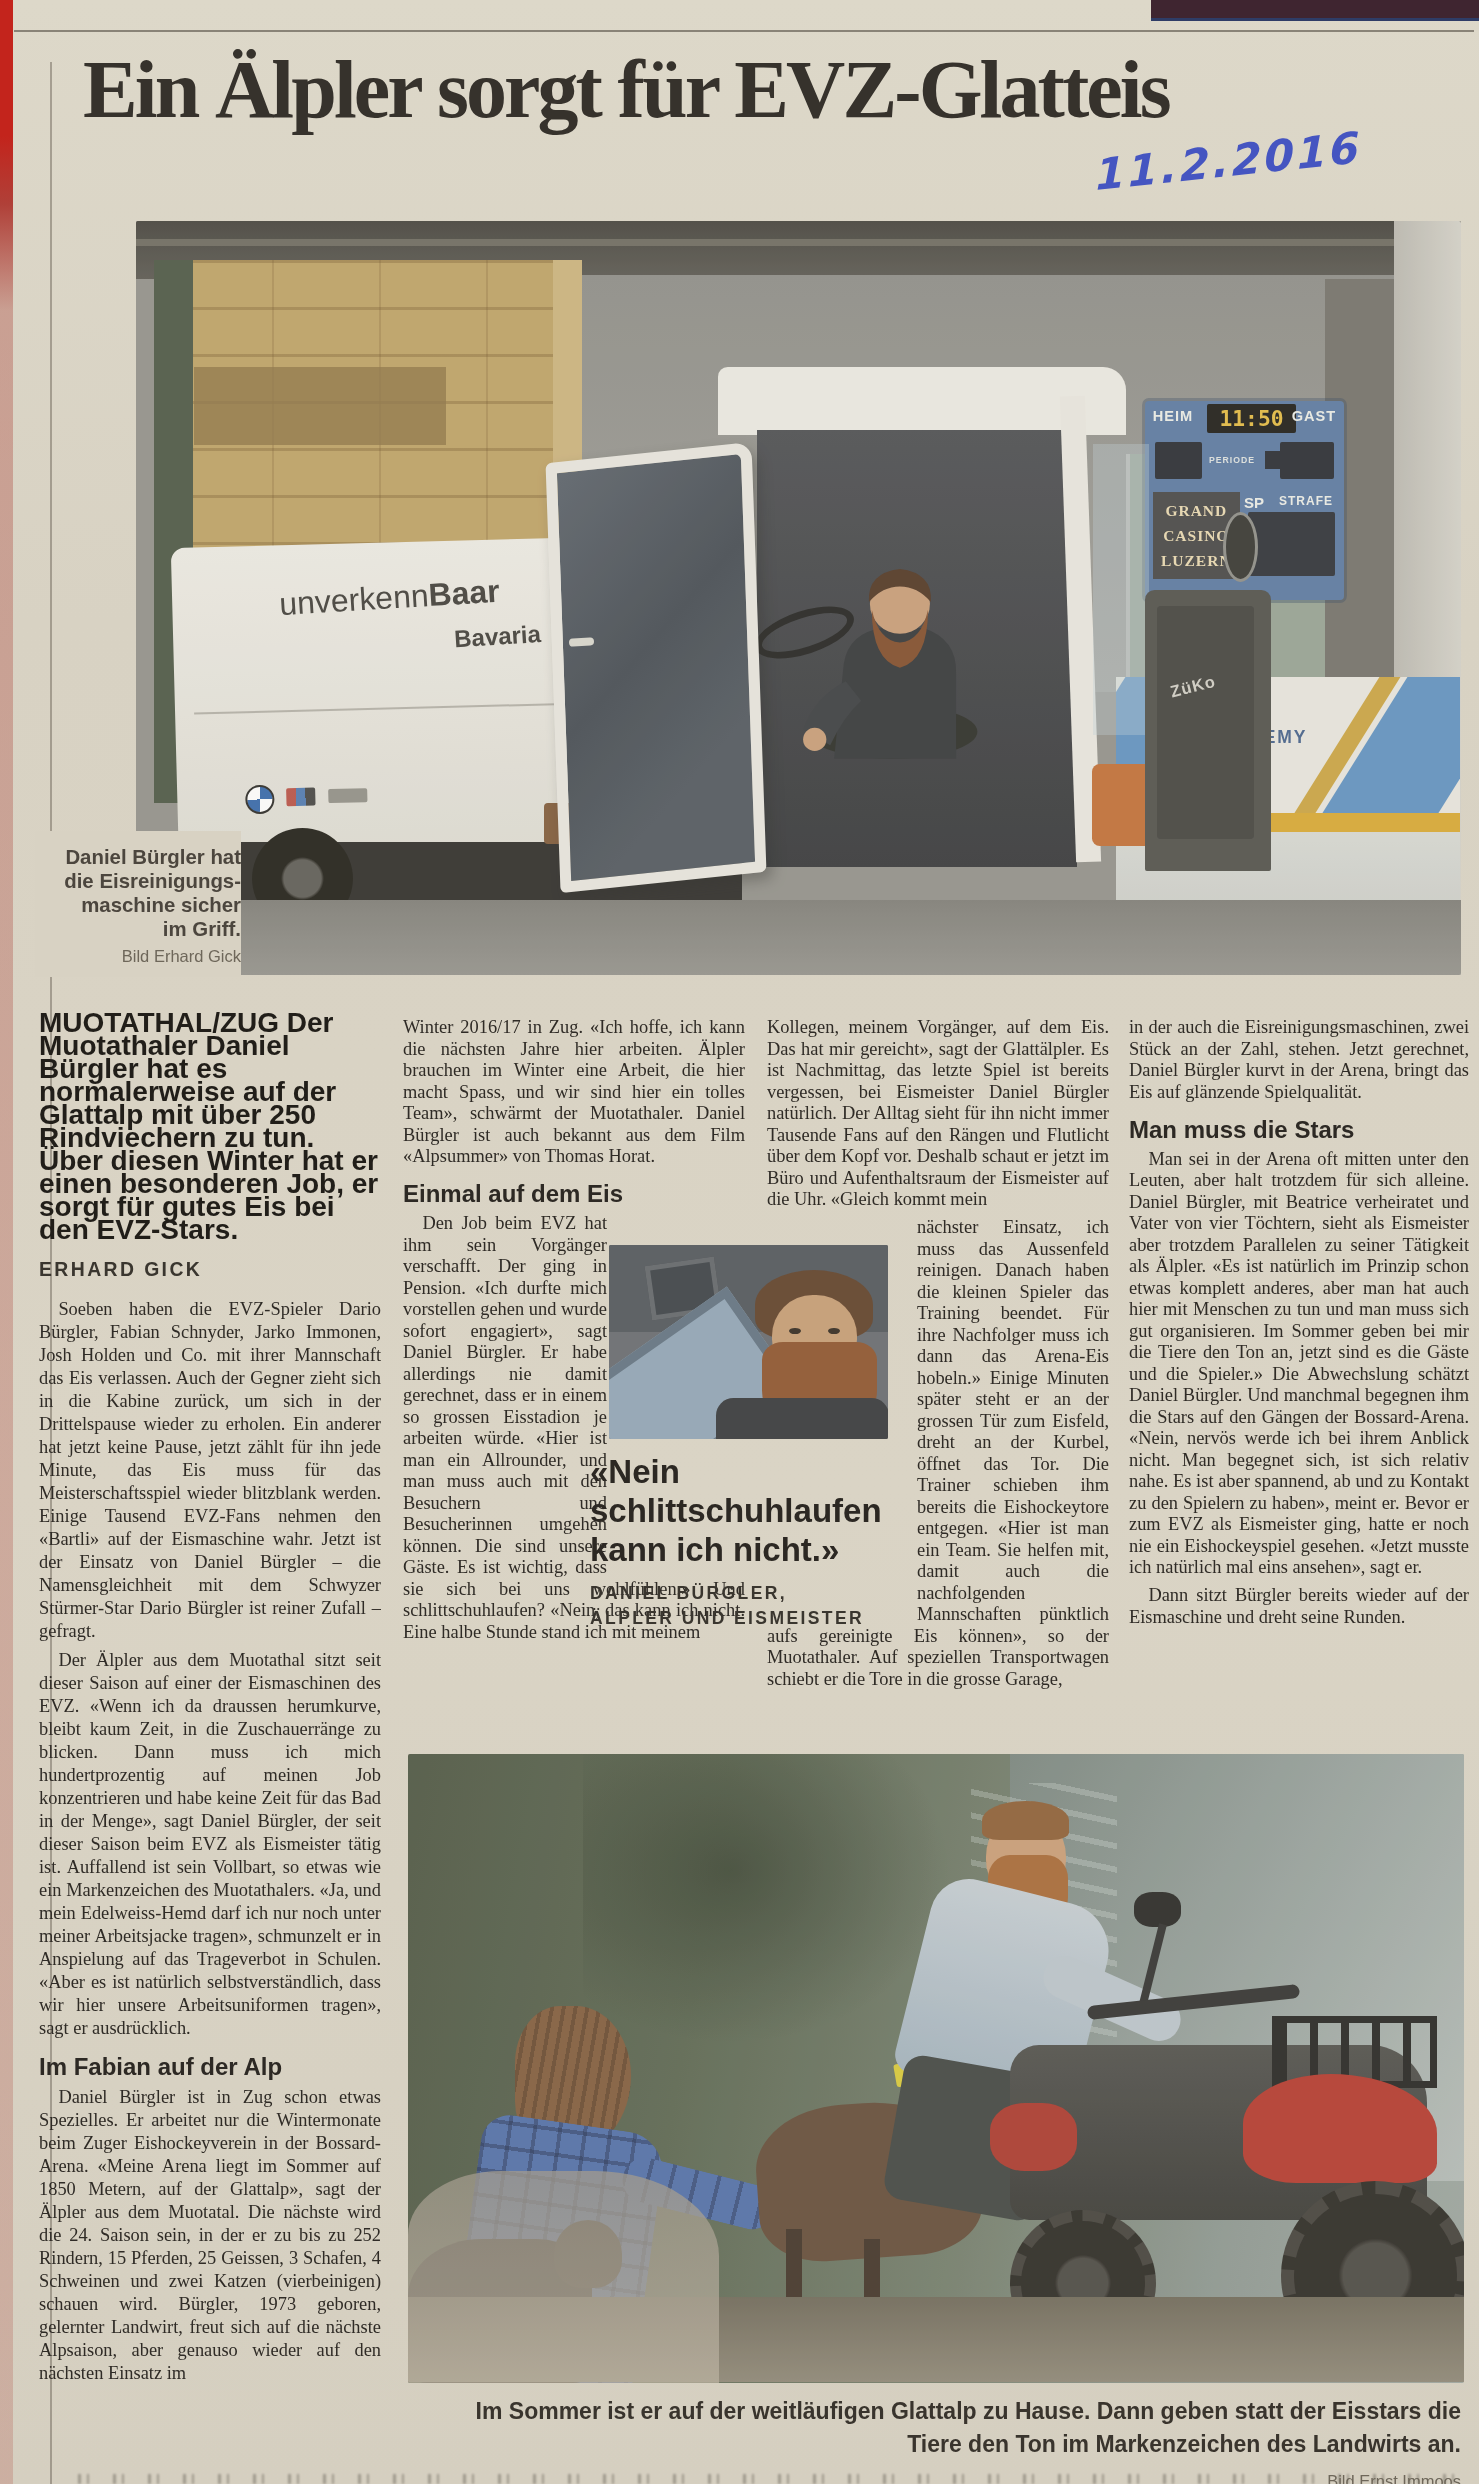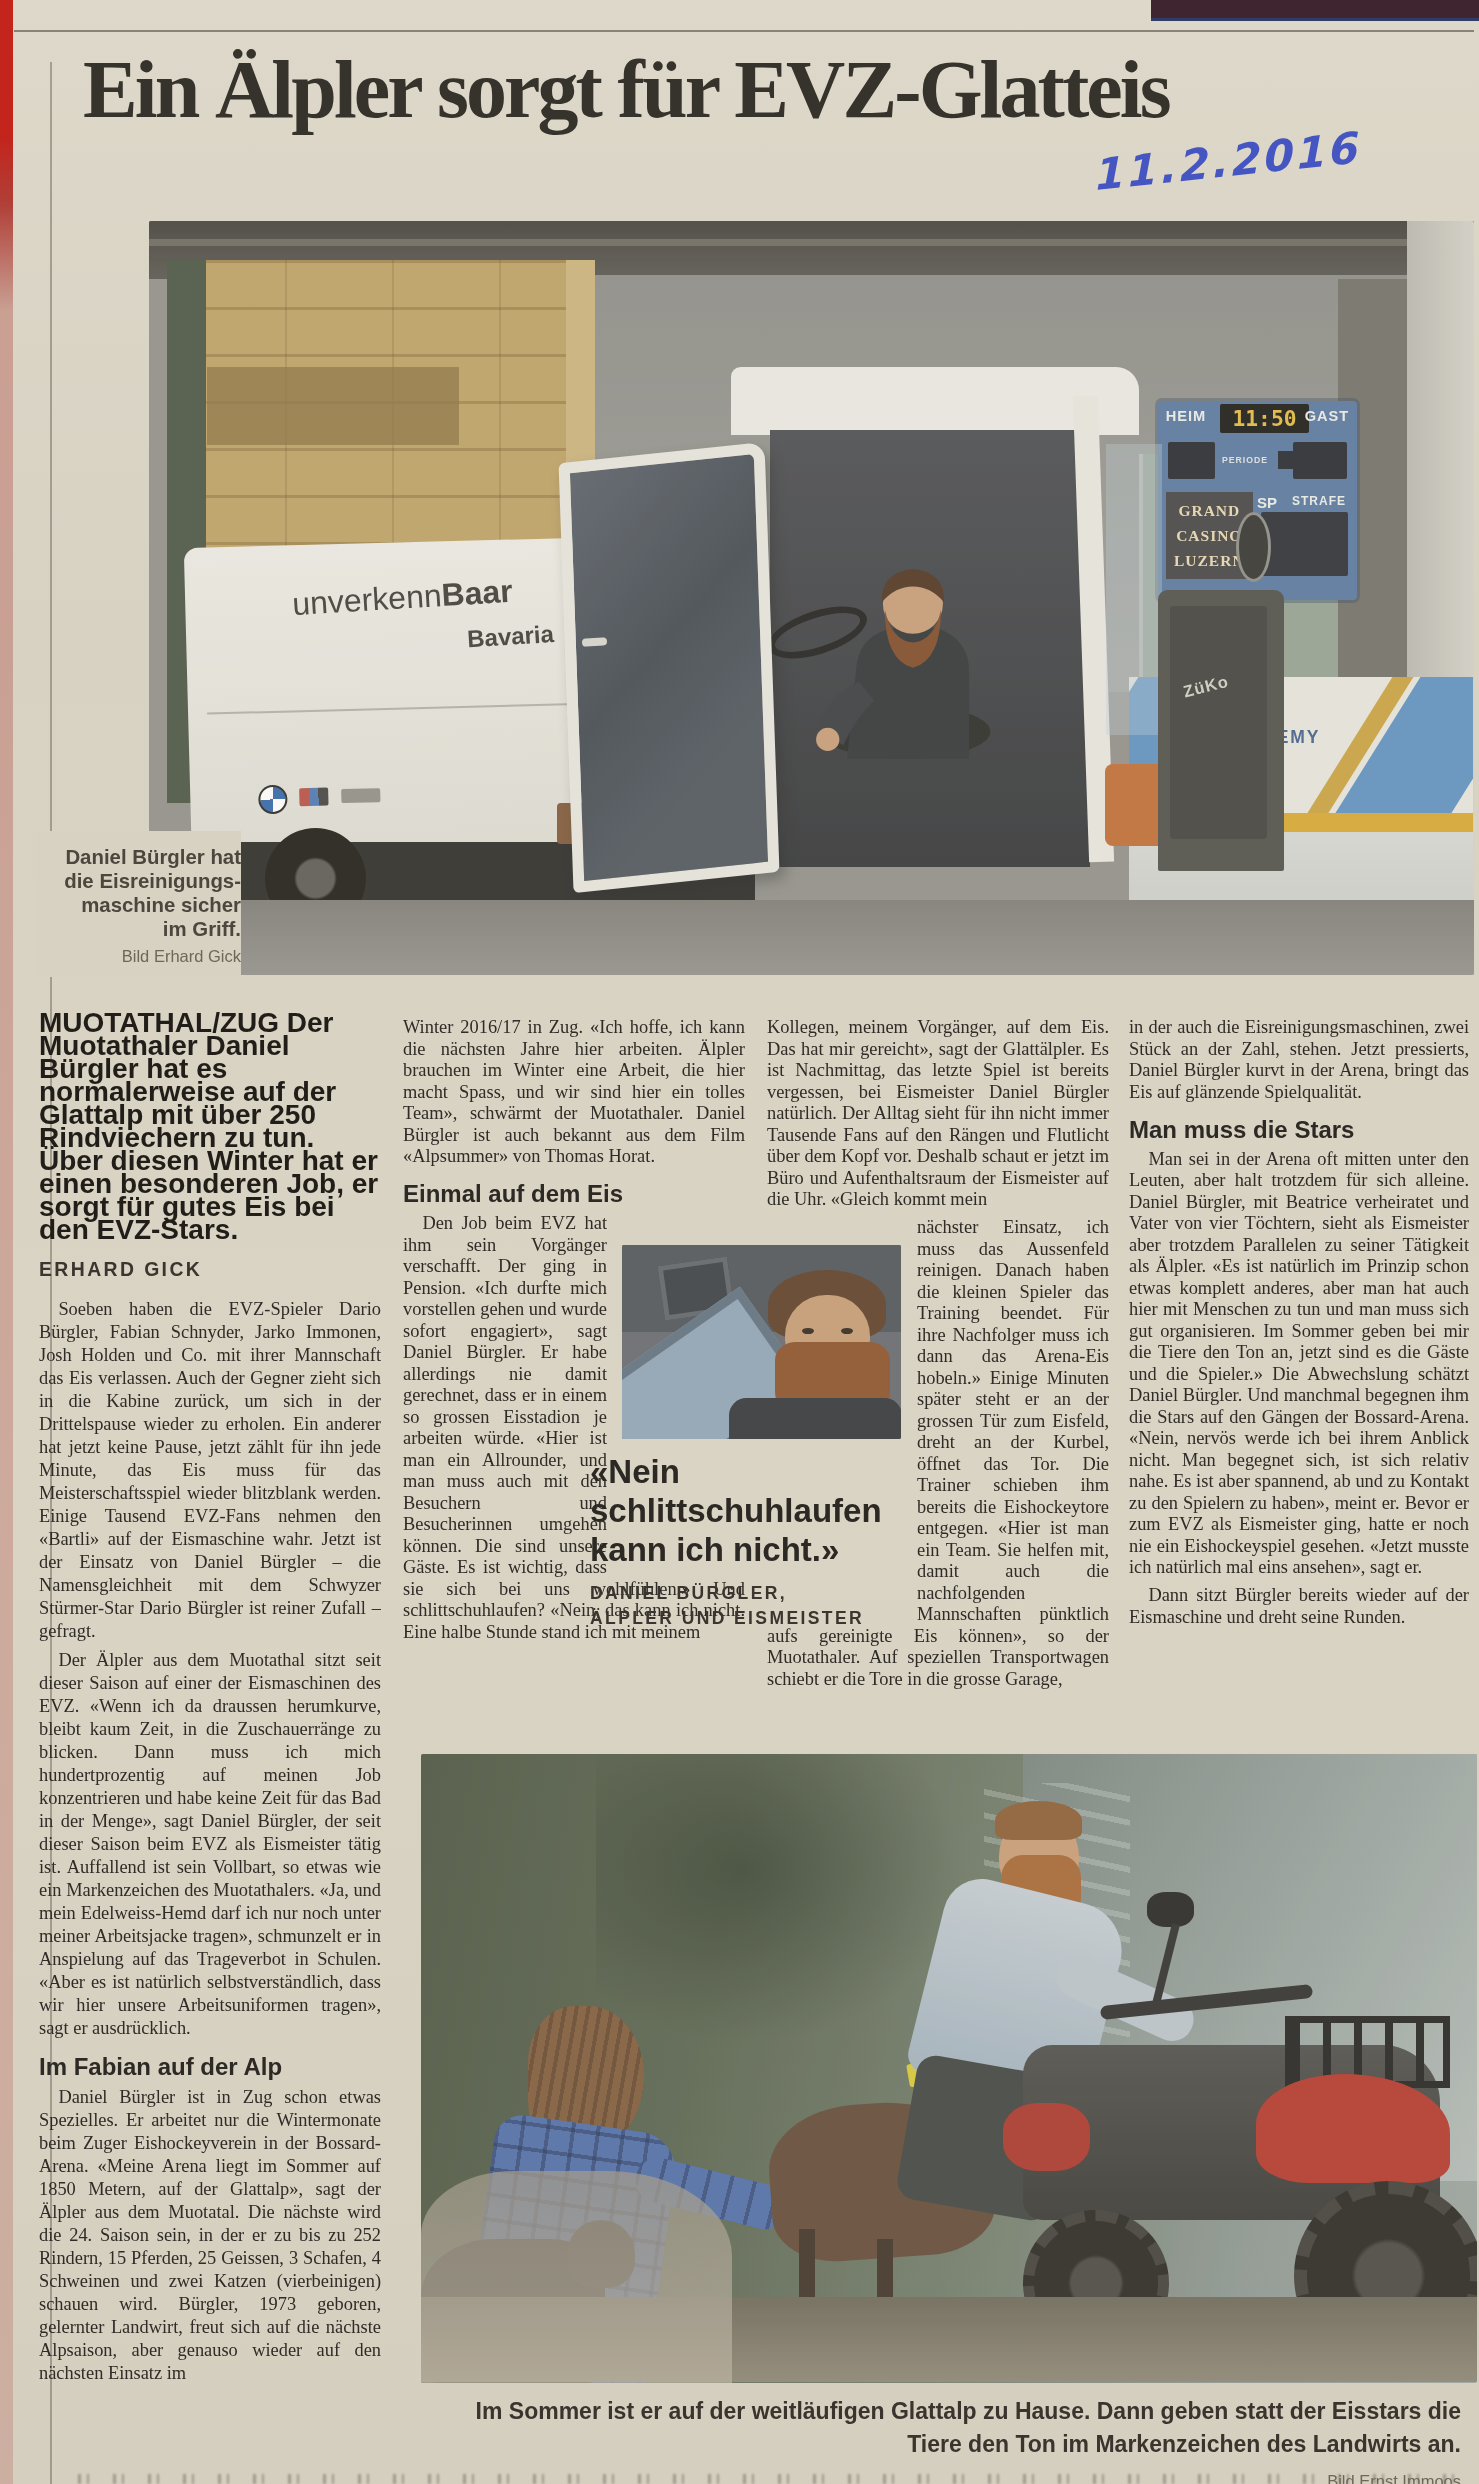--- a/index.html
+++ b/index.html
@@ -16,21 +16,21 @@
   .col1 p{line-height:23px;}
   .lead{font-family:"Liberation Sans",sans-serif;font-weight:bold;font-size:28px;
     line-height:35px;color:#211e19;text-align:left;margin:0 0 17.5px 0 !important;}
   .byline{font-family:"Liberation Sans",sans-serif;font-weight:bold;font-size:19.4px;
     letter-spacing:2.4px;color:#3a362f;margin:0 0 17.5px 0;}
   .subhead{font-family:"Liberation Sans",sans-serif;font-weight:bold;font-size:24px;
     color:#2d2924;margin:15.5px 0 8.7px 0;text-align:left;}
   .ind{text-indent:19.4px;}
   .sp-r{float:right;width:138px;height:364px;}
   .sp-l{float:left;width:150px;height:388px;}
-  .photo{overflow:hidden;z-index:3;border-radius:1.9px;margin-left:13px;}
+  .photo{overflow:hidden;z-index:3;border-radius:1.9px;}
   .wash{left:0;top:0;right:0;bottom:0;background:rgba(218,210,192,.15);pointer-events:none;}
   .cap{font-family:"Liberation Sans",sans-serif;font-weight:bold;color:#4c463e;
     font-size:20.4px;line-height:24px;text-align:right;}
   .credit{font-family:"Liberation Sans",sans-serif;font-size:16.5px;color:#6e675a;font-weight:normal;}
   .pq{z-index:4;text-align:left;font-family:"Liberation Sans",sans-serif;}
   .pq-text{font-weight:bold;font-size:33px;line-height:39px;color:#2c2823;}
   .pq-attr{font-weight:bold;font-size:17.5px;letter-spacing:2.4px;color:#3a362f;line-height:25px;}
   .sb-lab{font-family:"Liberation Sans",sans-serif;font-weight:bold;color:#eceee8;}
   .brand{font-family:"Liberation Sans",sans-serif;color:#3a3833;}
   .bot-cap{font-family:"Liberation Sans",sans-serif;font-weight:bold;font-size:23px;
@@ -174,21 +174,21 @@
 
   <div class="col a" style="left:767px;top:1017px;width:342px;">
     <p>Kollegen, meinem Vorgänger, auf dem Eis. Das hat mir gereicht», sagt der Glattälpler. Es ist Nachmittag, das letzte Spiel ist bereits vergessen, bei Eismeister Daniel Bürgler natürlich. Der Alltag sieht für ihn nicht immer Tausende Fans auf den Rängen und Flutlicht über dem Kopf vor. Deshalb schaut er jetzt im Büro und Aufenthaltsraum der Eismeister auf die Uhr. «Gleich kommt mein</p>
     <div>
       <div class="sp-l"></div>
       <p style="margin:0;">nächster Einsatz, ich muss das Aussenfeld reinigen. Danach haben die kleinen Spieler das Training beendet. Für ihre Nachfolger muss ich dann das Arena-Eis hobeln.» Einige Minuten später steht er an der grossen Tür zum Eisfeld, dreht an der Kurbel, öffnet das Tor. Die Trainer schieben ihm bereits die Eishockeytore entgegen. «Hier ist man ein Team. Sie helfen mit, damit auch die nachfolgenden Mannschaften pünktlich aufs gereinigte Eis können», so der Muotathaler. Auf speziellen Transportwagen schiebt er die Tore in die grosse Garage,</p>
     </div>
   </div>
 
   <div class="col a" style="left:1129px;top:1017px;width:340px;">
-    <p>in der auch die Eisreinigungsmaschinen, zwei Stück an der Zahl, stehen. Jetzt pressierts, Daniel Bürgler kurvt in der Arena, bringt das Eis auf glänzende Spielqualität.</p>
+    <p>in der auch die Eisreinigungsmaschinen, zwei Stück an der Zahl, stehen. Jetzt gerechnet, Daniel Bürgler kurvt in der Arena, bringt das Eis auf glänzende Spielqualität.</p>
     <h3 class="subhead">Man muss die Stars</h3>
     <p class="ind">Man sei in der Arena oft mitten unter den Leuten, aber halt trotzdem für sich alleine. Daniel Bürgler, mit Beatrice verheiratet und Vater von vier Töchtern, sieht als Eismeister aber trotzdem Parallelen zu seiner Tätigkeit als Älpler. «Es ist natürlich im Prinzip schon etwas komplett anderes, aber man hat auch hier mit Menschen zu tun und man muss sich gut organisieren. Im Sommer geben bei mir die Tiere den Ton an, jetzt sind es die Gäste und die Spieler.» Die Abwechslung schätzt Daniel Bürgler. Und manchmal begegnen ihm die Stars auf den Gängen der Bossard-Arena. «Nein, nervös werde ich bei ihrem Anblick nicht. Man begegnet sich, ist sich relativ nahe. Es ist aber spannend, ab und zu Kontakt zu den Spielern zu haben», meint er. Bevor er zum EVZ als Eismeister ging, hatte er noch nie ein Eishockeyspiel gesehen. «Jetzt musste ich natürlich mal eins ansehen», sagt er.</p>
     <p class="ind">Dann sitzt Bürgler bereits wieder auf der Eismaschine und dreht seine Runden.</p>
   </div>
 
   <div class="photo a" style="left:609px;top:1245px;width:279px;height:194px;background:#62666b;z-index:4;">
     <div class="a" style="left:0;top:0;width:279px;height:87px;background:#4b5056;"></div>
     <div class="a" style="left:39px;top:15.5px;width:60px;height:45px;background:#343a40;border:5.8px solid #5c6166;transform:rotate(-8deg);"></div>
     <div class="a" style="left:-58px;top:97px;width:233px;height:126px;background:#8ea3b5;border:9.7px solid #5c6e7e;transform:rotate(-35deg);box-sizing:border-box;"></div>
     <div class="a" style="left:146px;top:25px;width:118px;height:70px;background:#5a3a22;border-radius:50% 50% 30% 30%;"></div>

